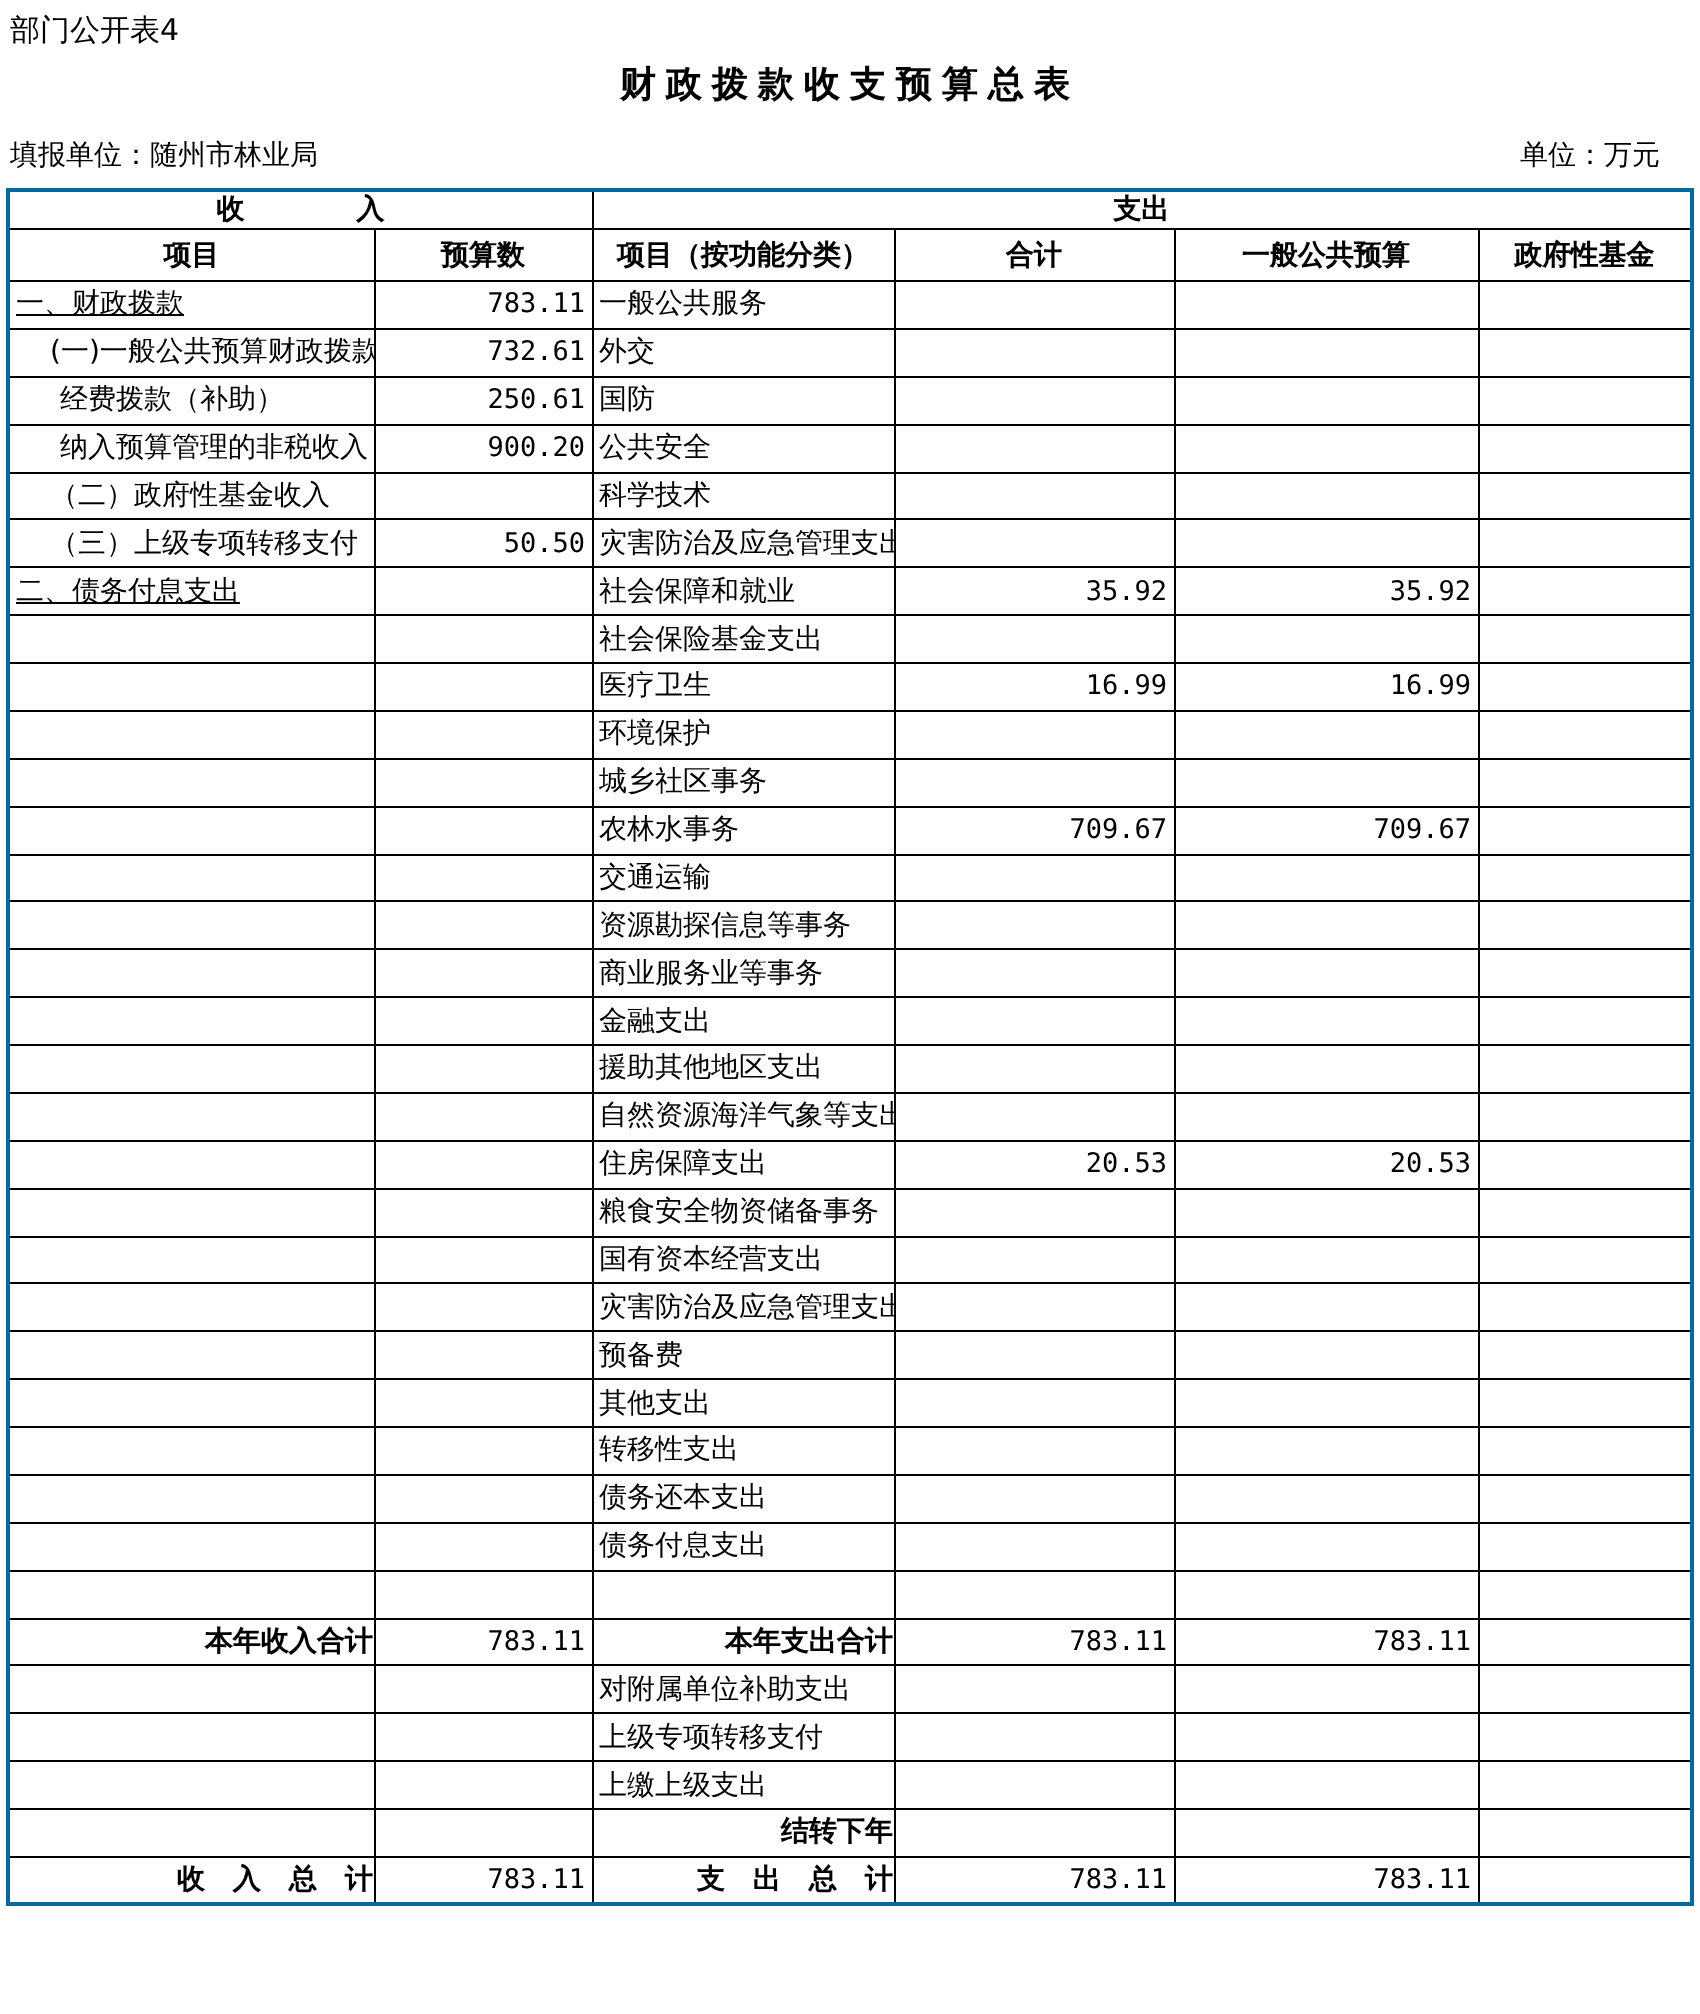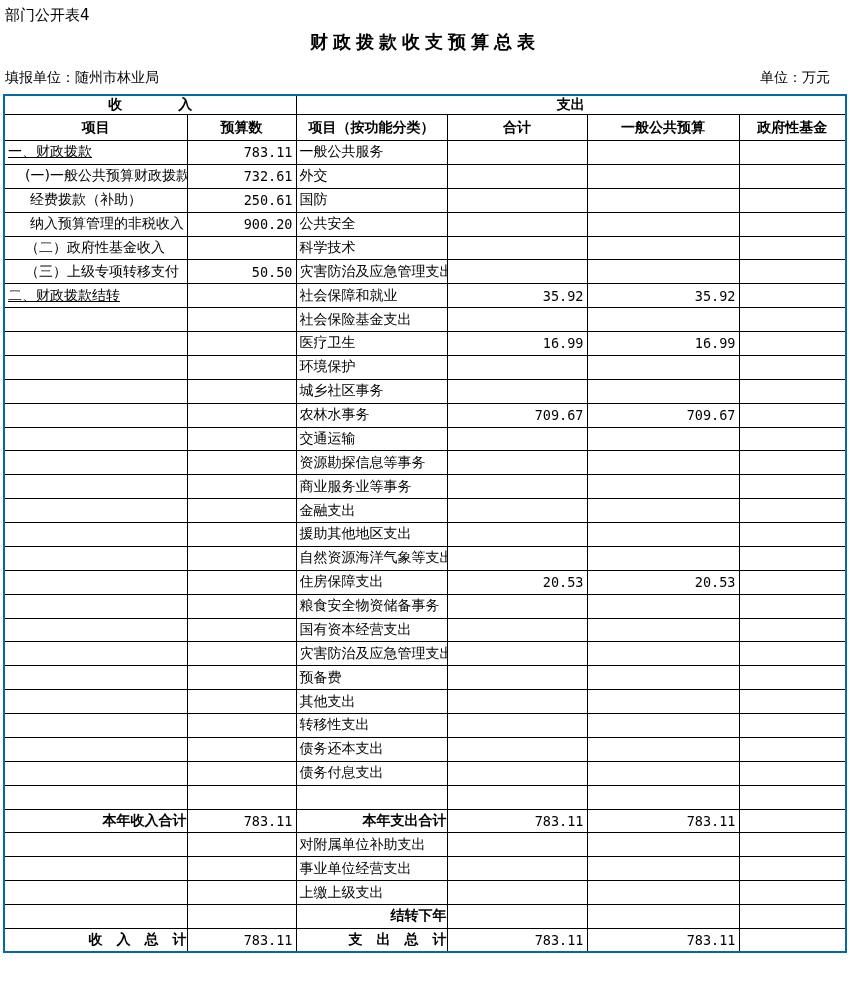--- a/index.html
+++ b/index.html
@@ -121,21 +121,21 @@
       </tr>
       <tr>
         <td class="item indent1">（三）上级专项转移支付</td>
         <td class="num">50.50</td>
         <td class="item">灾害防治及应急管理支出</td>
         <td class="num"></td>
         <td class="num"></td>
         <td class="num"></td>
       </tr>
       <tr>
-        <td class="item indent0">二、财政拨款结转</td>
+        <td class="item indent0">二、债务付息支出</td>
         <td class="num"></td>
         <td class="item">社会保障和就业</td>
         <td class="num">35.92</td>
         <td class="num">35.92</td>
         <td class="num"></td>
       </tr>
       <tr>
         <td class="item indent0"></td>
         <td class="num"></td>
         <td class="item">社会保险基金支出</td>
@@ -315,21 +315,21 @@
         <td class="item indent0"></td>
         <td class="num"></td>
         <td class="item">对附属单位补助支出</td>
         <td class="num"></td>
         <td class="num"></td>
         <td class="num"></td>
       </tr>
       <tr>
         <td class="item indent0"></td>
         <td class="num"></td>
-        <td class="item">事业单位经营支出</td>
+        <td class="item">上级专项转移支付</td>
         <td class="num"></td>
         <td class="num"></td>
         <td class="num"></td>
       </tr>
       <tr>
         <td class="item indent0"></td>
         <td class="num"></td>
         <td class="item">上缴上级支出</td>
         <td class="num"></td>
         <td class="num"></td>

